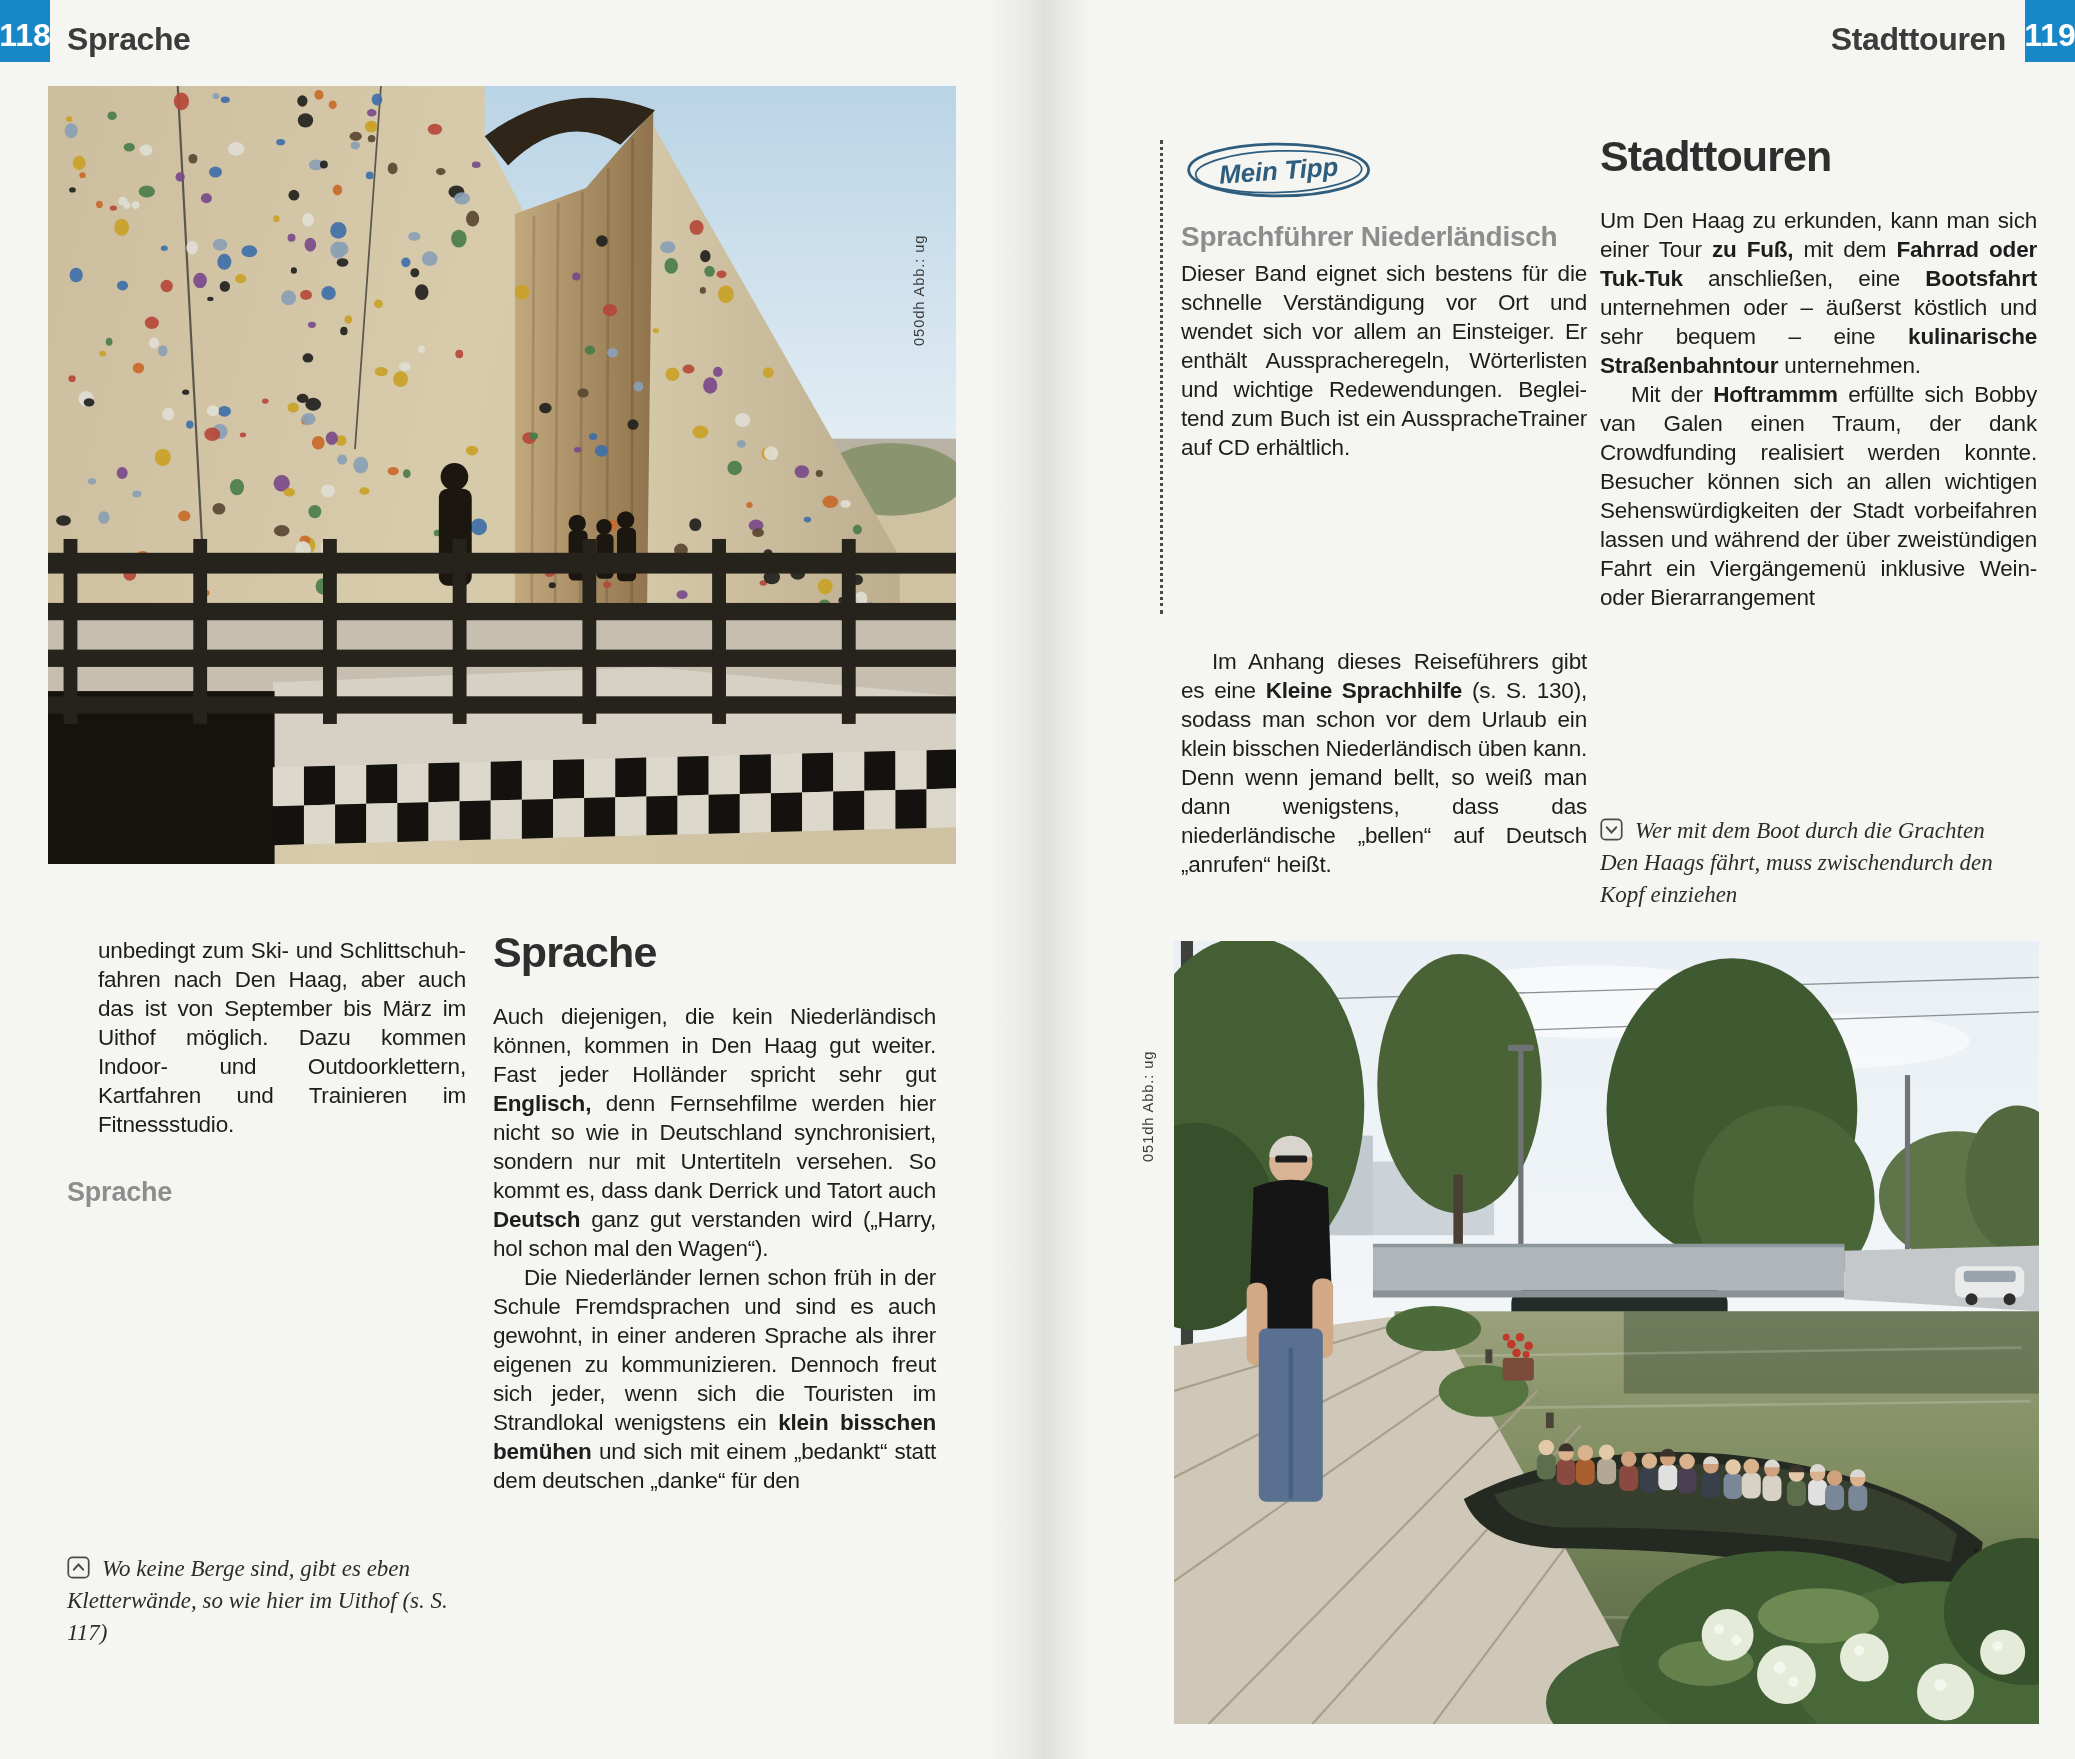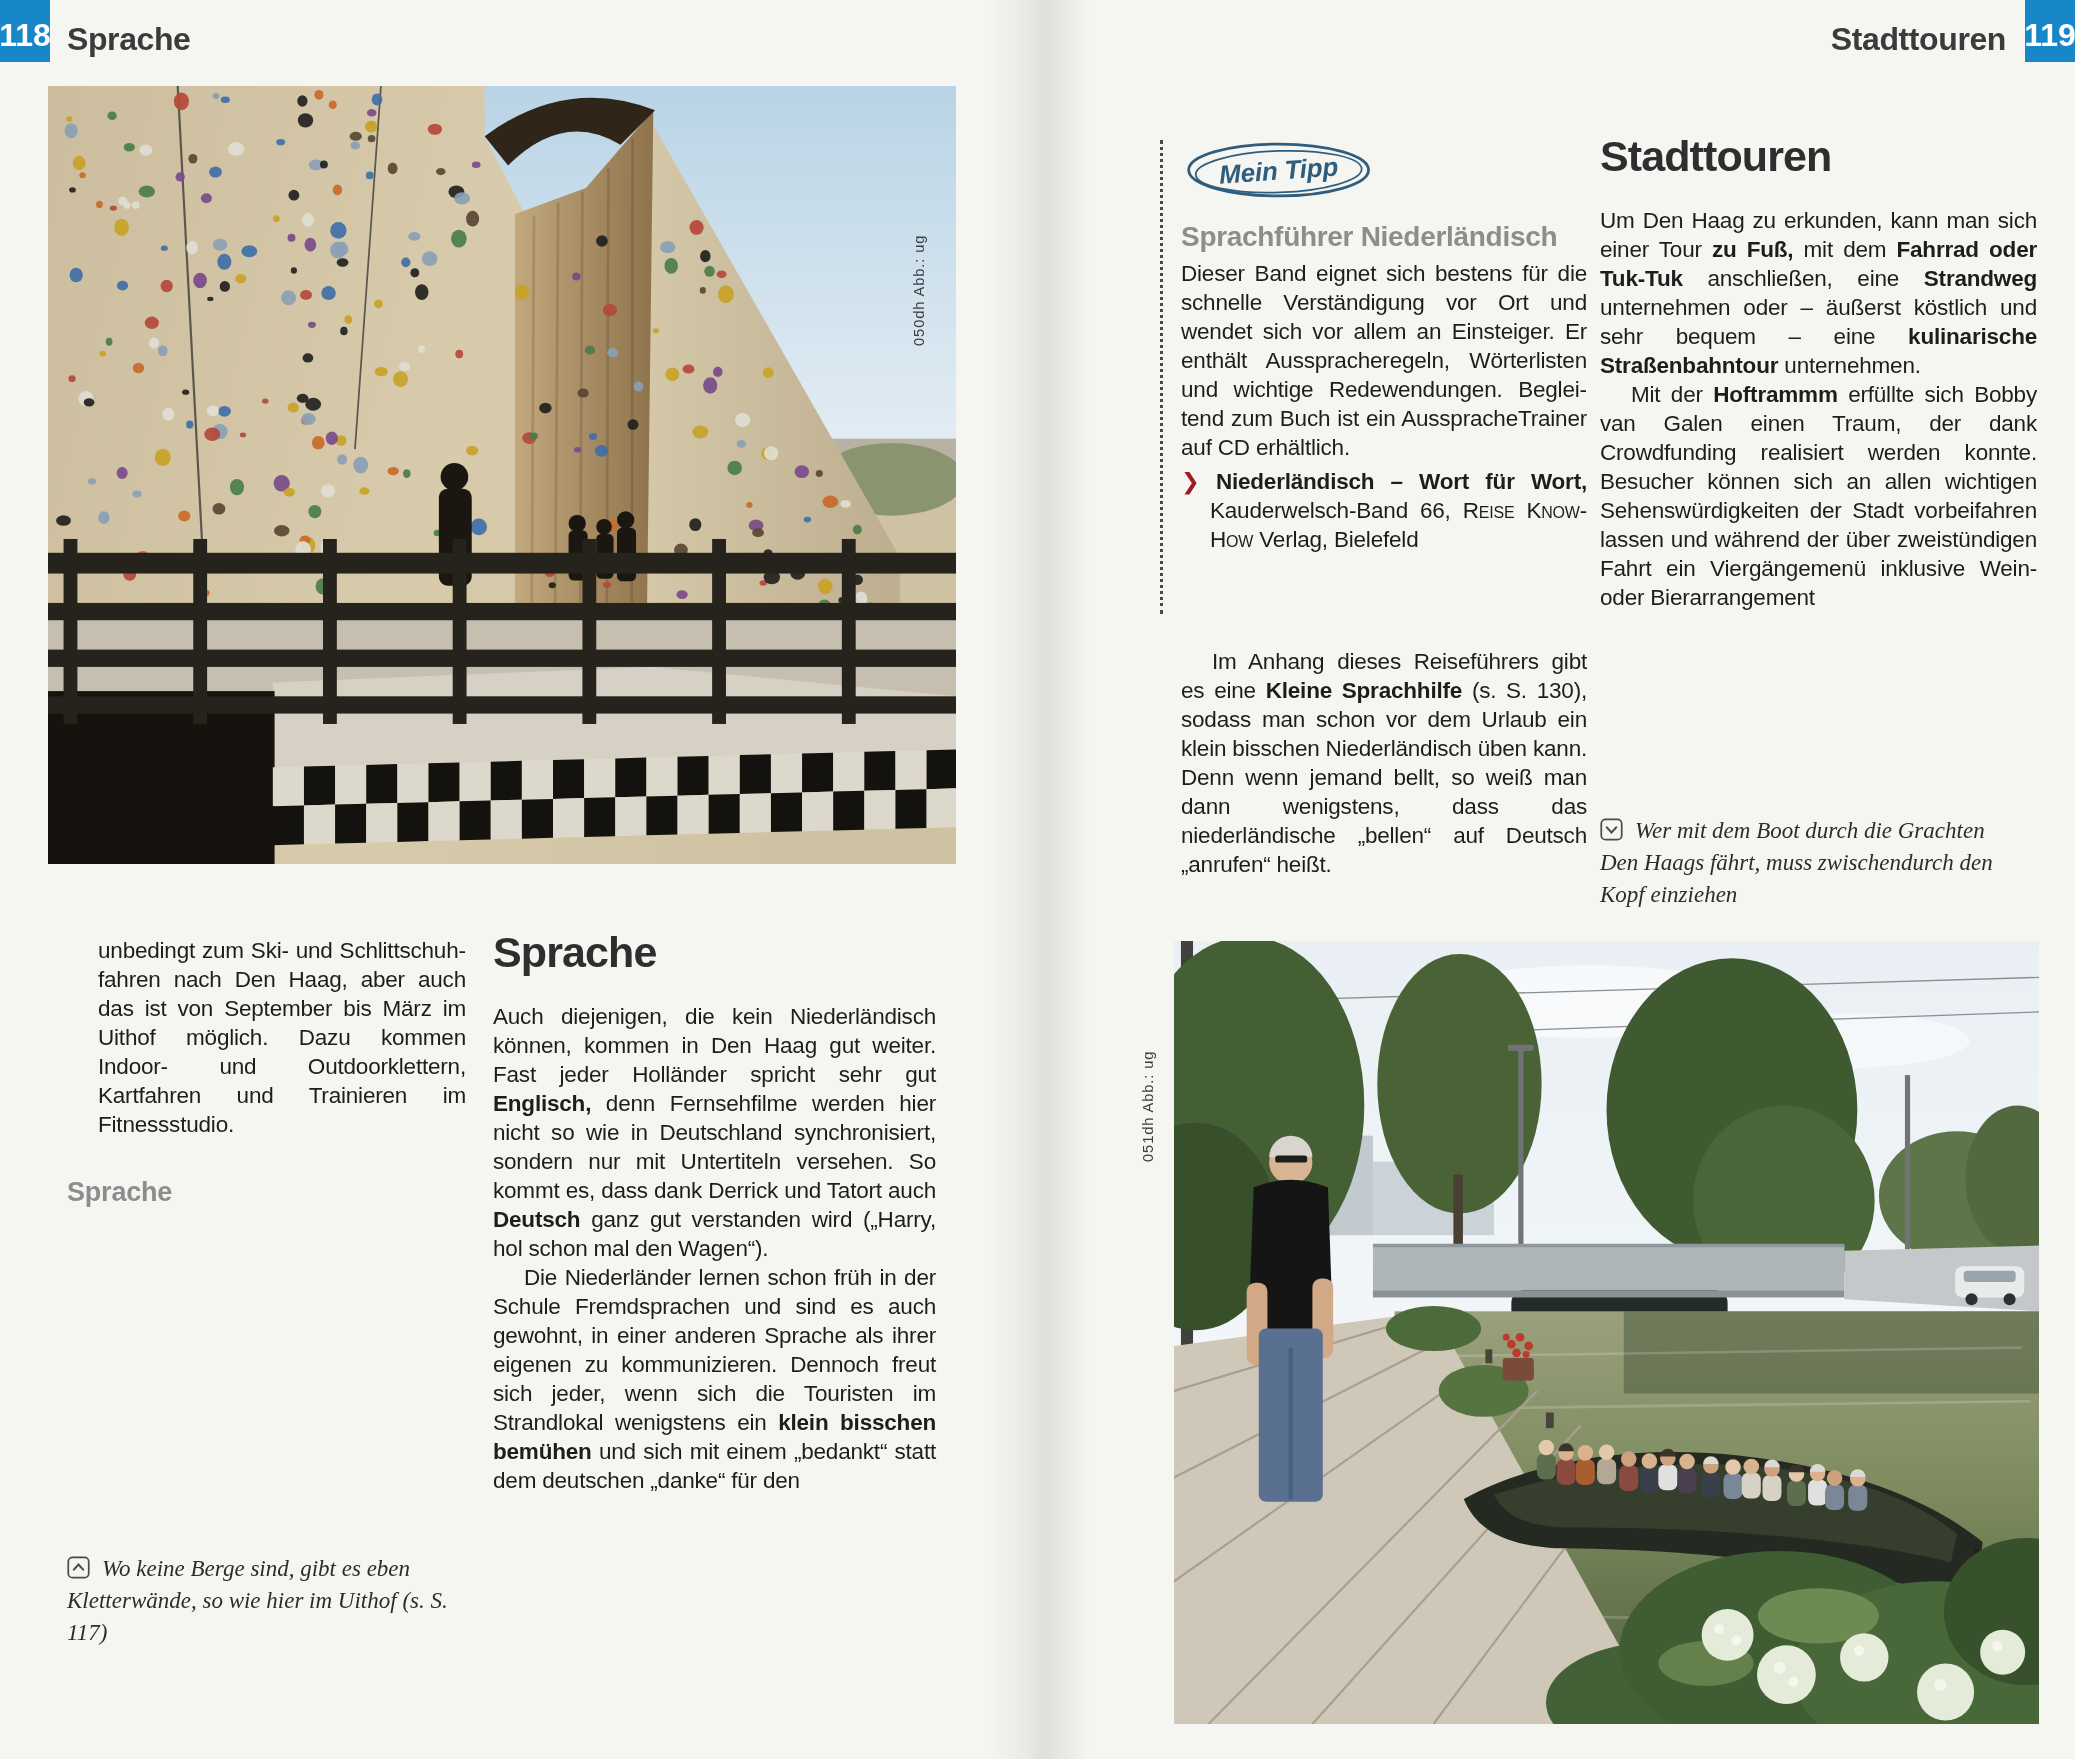--- a/index.html
+++ b/index.html
@@ -445,32 +445,29 @@
   <div class="col" style="left:1181px;top:138px;width:406px;">
     <div class="tip-badge">
       <svg width="189" height="64" viewBox="0 0 218 74" style="font-size:26px">
         <ellipse cx="108" cy="37" rx="104" ry="30" fill="none" stroke="#2e5d7d" stroke-width="3.2"></ellipse>
         <ellipse cx="108" cy="39" rx="96" ry="24" fill="none" stroke="#2e5d7d" stroke-width="2" transform="rotate(-2 108 37)"></ellipse>
         <text x="108" y="48" text-anchor="middle" font-size="30" font-style="italic" font-weight="bold" fill="#2e5d7d" transform="rotate(-4 108 38)">Mein Tipp</text>
       </svg>
     </div>
     <h3 class="gray tiphead" style="font-size:28px;letter-spacing:-0.3px;">Sprachführer Niederländisch</h3>
     <p><span>Dieser Band eignet sich bestens für die schnelle Verständigung vor Ort und wendet sich vor allem an Einsteiger. Er enthält Ausspracheregeln, Wörterlisten und wichtige Redewendungen. Beglei­tend zum Buch ist ein AusspracheTrai­ner auf CD erhältlich.</span></p>
-    <p class="bookentry">
-      <span class="chev">❯</span> <b>Niederländisch – Wort für Wort,</b><span> Kauderwelsch-Band 66, </span><span class="sc">Reise Know-How</span><span> Verlag, Bielefeld</span>
-    </p>
   </div>
 
   <div class="col" style="left:1181px;top:647px;width:406px;">
     <p class="indent"><span>Im Anhang dieses Reisefüh­rers gibt es eine </span><b>Kleine Sprachhilfe</b><span> (s. S. 130), sodass man schon vor dem Urlaub ein klein bisschen Nie­derländisch üben kann. Denn wenn jemand bellt, so weiß man dann we­nigstens, dass das niederländische „bellen“ auf Deutsch „anrufen“ heißt.</span></p>
   </div>
 
   <div class="col" style="left:1600px;top:133px;width:437px;">
     <h2 class="sec">Stadttouren</h2>
-    <p><span>Um Den Haag zu erkunden, kann man sich einer Tour </span><b>zu Fuß,</b><span> mit dem </span><b>Fahrrad oder Tuk-Tuk</b><span> anschließen, eine </span><b>Strandweg</b><span> unternehmen oder – äußerst köstlich und sehr bequem – eine </span><b>kulinarische Straßenbahntour</b><span> unternehmen.</span></p>
+    <p><span>Um Den Haag zu erkunden, kann man sich einer Tour </span><b>zu Fuß,</b><span> mit dem </span><b>Fahrrad oder Tuk-Tuk</b><span> anschließen, eine </span><b>Bootsfahrt</b><span> unternehmen oder – äußerst köstlich und sehr bequem – eine </span><b>kulinarische Straßenbahntour</b><span> unternehmen.</span></p>
     <p class="indent"><span>Mit der </span><b>Hoftrammm</b><span> erfüllte sich Bobby van Galen einen Traum, der dank Crowdfunding realisiert wer­den konnte. Besucher können sich an allen wichtigen Sehenswürdig­keiten der Stadt vorbeifahren las­sen und während der über zweistün­digen Fahrt ein Viergängemenü in­klusive Wein- oder Bierarrangement</span></p>
   </div>
 
   <div class="caption" style="left:1600px;top:815px;width:424px;">
     <span class="cap-ic">
       <svg viewBox="0 0 27 27" width="23" height="23">
           <rect x="1.5" y="1.5" width="24" height="24" rx="5" fill="none" stroke="#4a4a4a" stroke-width="2"></rect>
           <path d="M8 11 L13.5 17 L19 11" fill="none" stroke="#4a4a4a" stroke-width="2.4" stroke-linecap="round"></path>
         </svg>
     </span><span>Wer mit dem Boot durch die Grachten Den Haags fährt, muss zwischendurch den Kopf einziehen</span>

